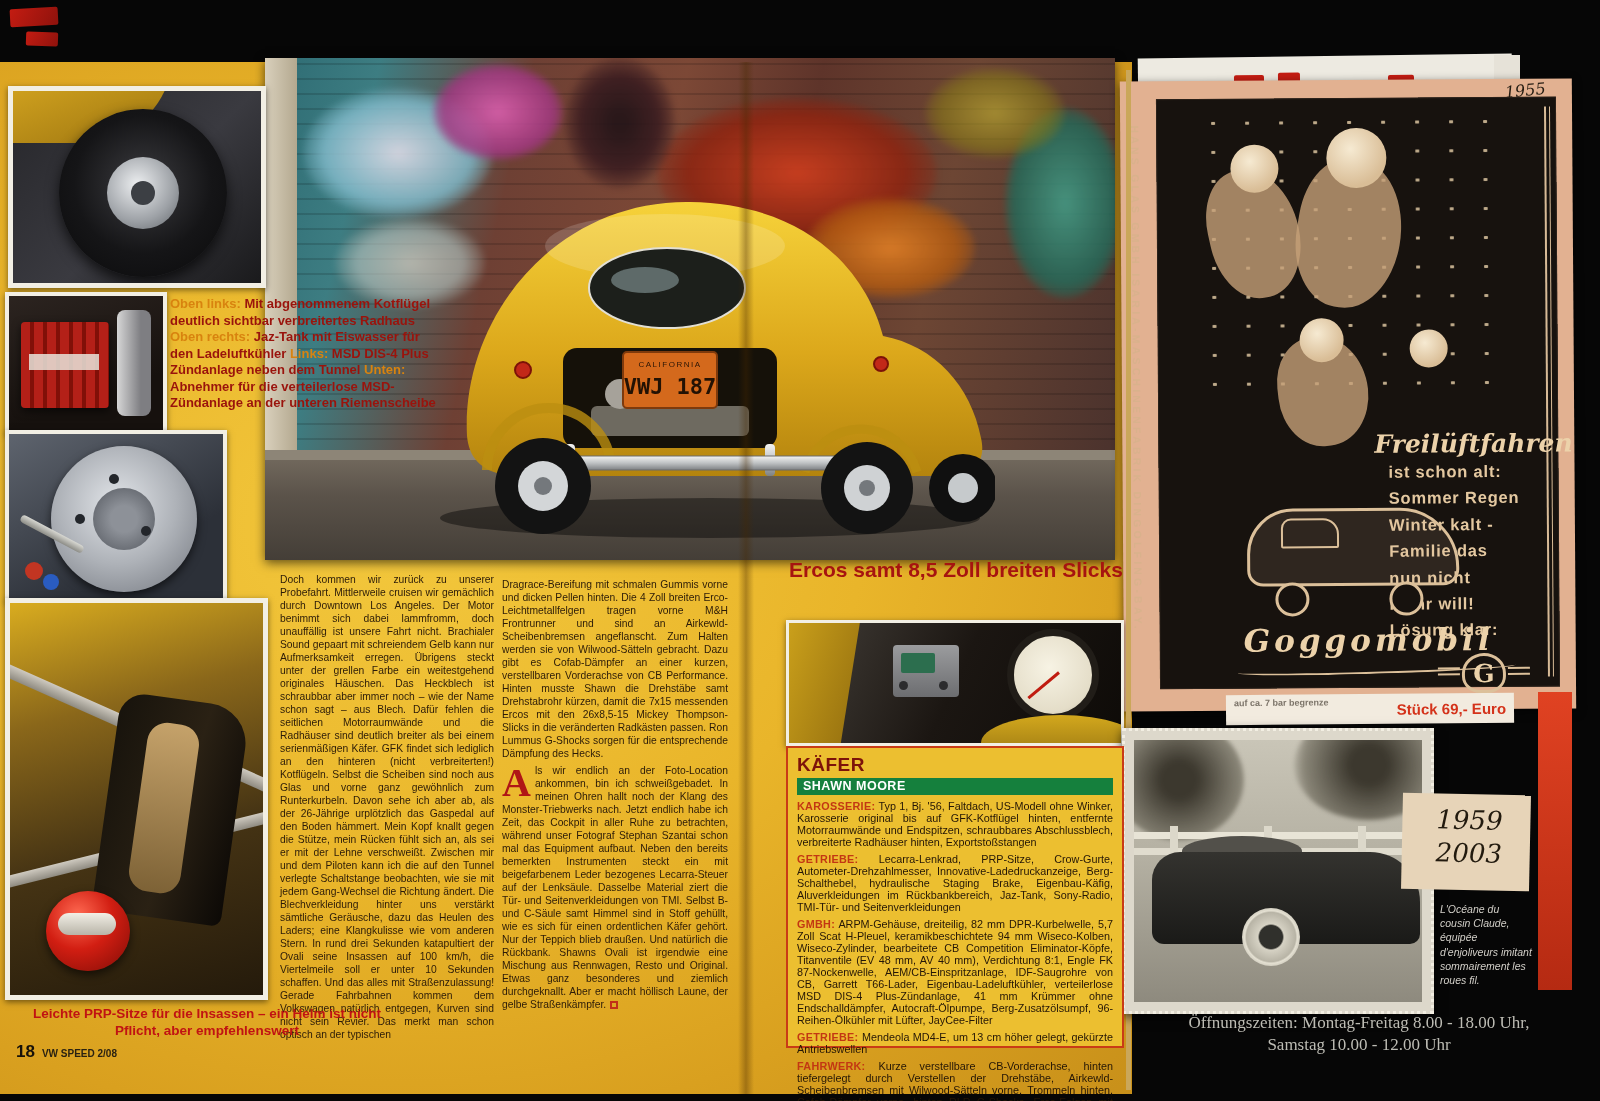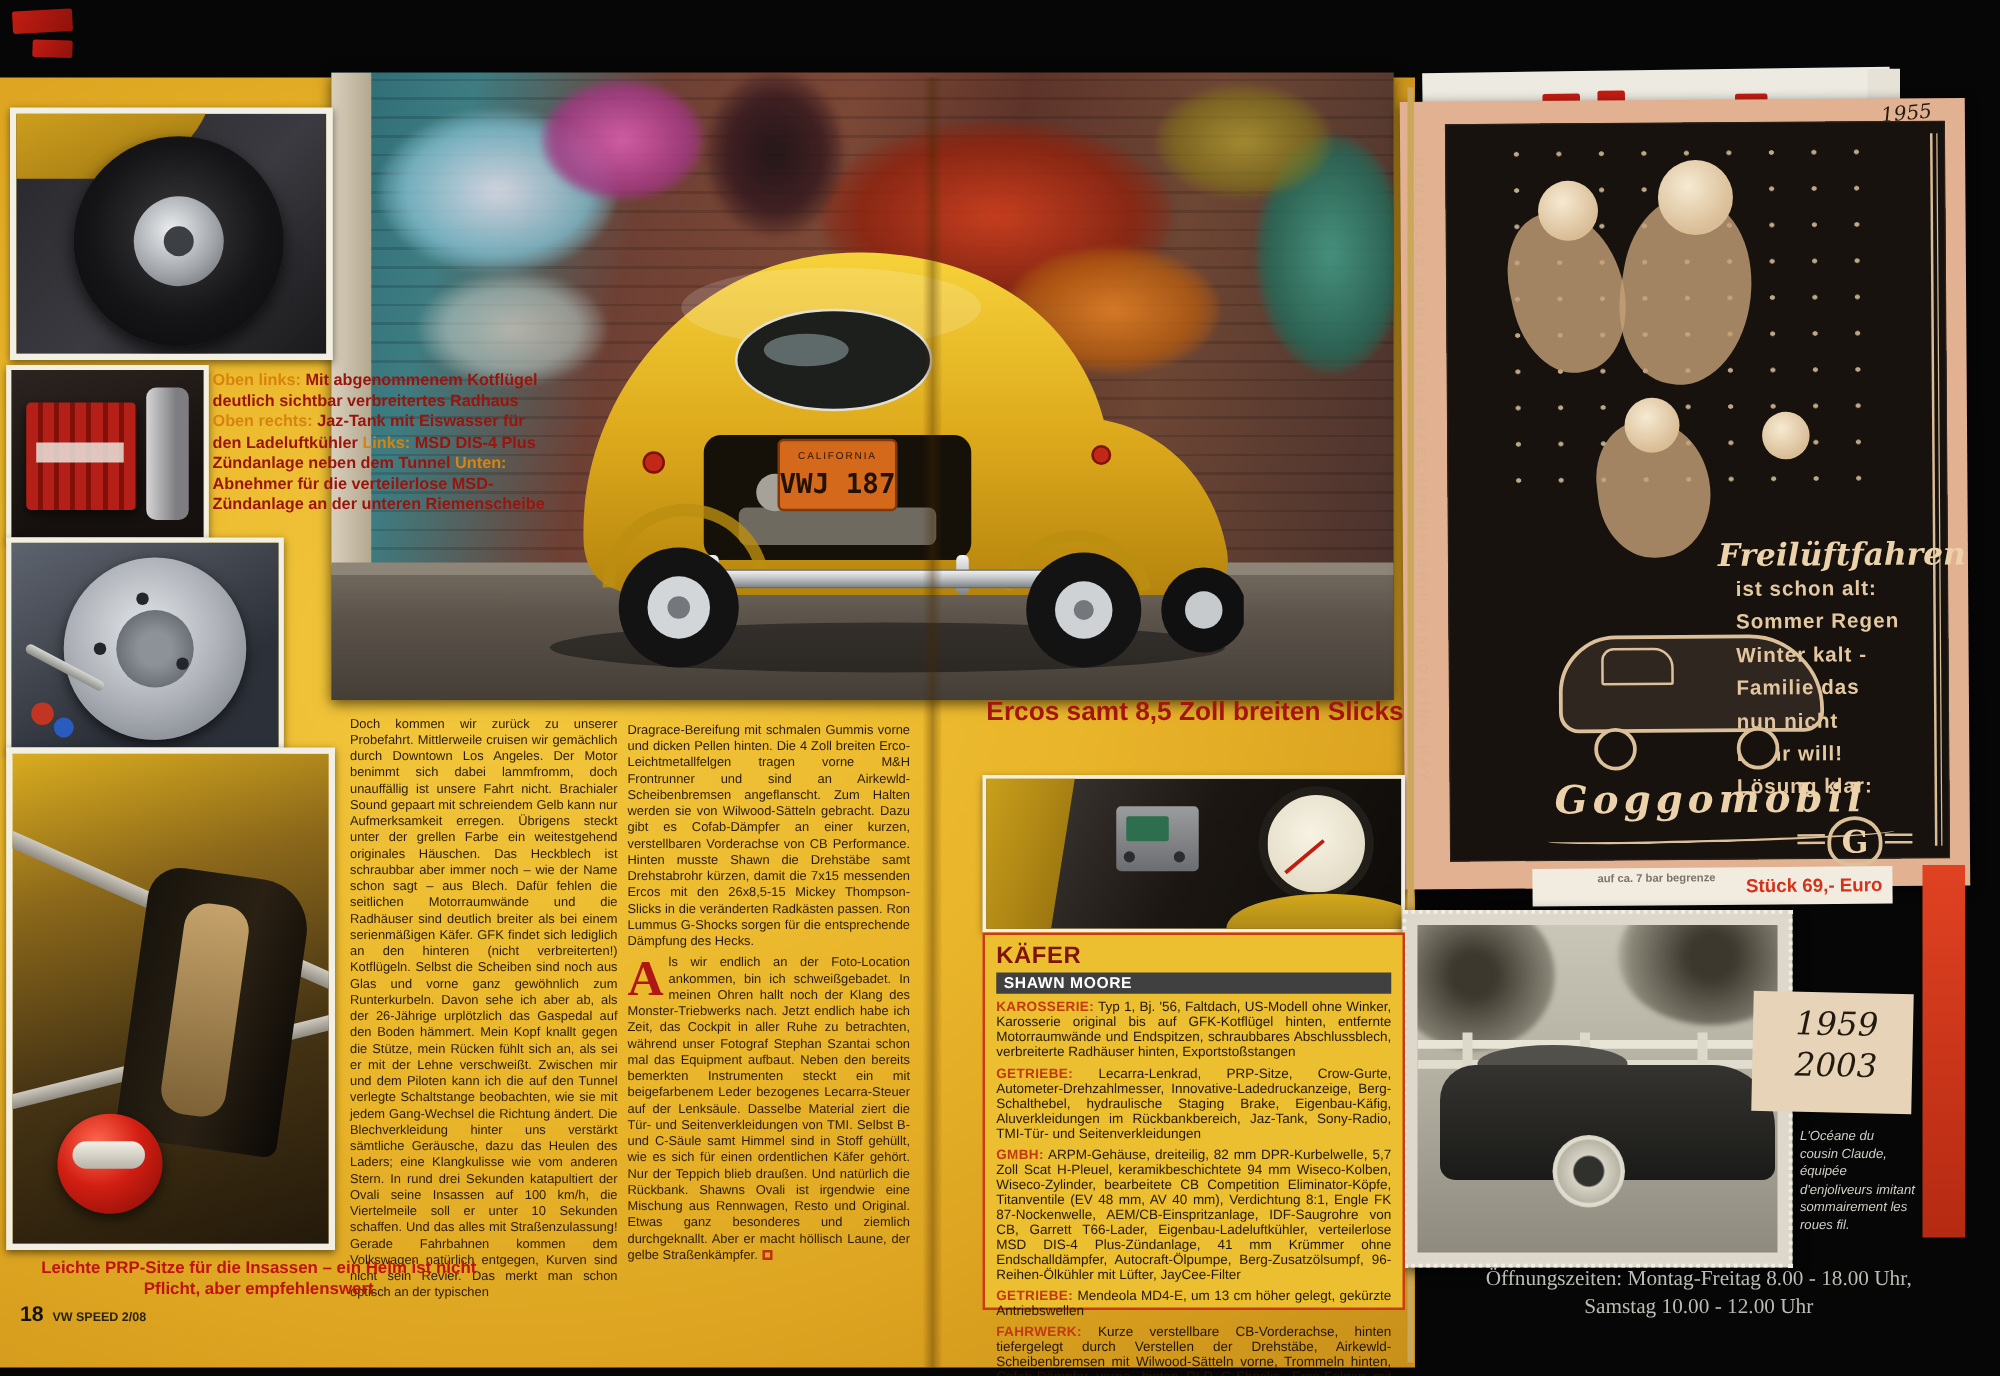--- a/index.html
+++ b/index.html
@@ -113,21 +113,21 @@
   #ph-dash .tach { position:absolute; right:22px; top:6px; width:92px; height:92px; border-radius:50%;
     border:7px solid #211d18; background:radial-gradient(circle at 45% 40%, #f7f3e4 0%, #e4ddc8 70%, #b8b09a 100%); }
   #ph-dash .needle { position:absolute; right:62px; top:48px; width:40px; height:3px; background:#c01c10;
     transform:rotate(-40deg); transform-origin:right center; }
   #ph-dash .dash-y { position:absolute; right:-20px; bottom:-28px; width:160px; height:56px; border-radius:50%;
     background:linear-gradient(#d3a81d,#8a6a10); }
 
   #spec { left:786px; top:746px; width:338px; height:302px; z-index:6;
     background:#ecbf30; border:2px solid #c93b16; padding:6px 9px 4px 9px; }
   #spec .title { font-size:19px; font-weight:800; color:#7d130a; letter-spacing:.5px; }
-  #spec .owner { margin-top:2px; background:#404040; color:#fff; font-size:12.5px; font-weight:bold;
+  #spec .owner { margin-top:2px; background:#15803d; color:#fff; font-size:12.5px; font-weight:bold;
     padding:1px 6px 2px 6px; letter-spacing:.5px; }
   #spec .sec { margin-top:5px; font-size:10.8px; line-height:12px; color:#241606; text-align:justify; }
   #spec .sl { font-weight:bold; color:#c33713; letter-spacing:.3px; }
 
   
   .col { z-index:6; font-size:10.3px; line-height:13px; color:#2b1b08; text-align:justify; }
   #col1 { left:280px; top:573px; width:214px; }
   #col2 { left:502px; top:578px; width:226px; }
   #col2 .p2 { margin-top:4px; }
   .dropcap { float:left; font-size:40px; line-height:34px; font-weight:bold; color:#b01616;
@@ -167,21 +167,21 @@
     font-weight:bold; font-size:31px; color:#ecd2aa; letter-spacing:4px; white-space:nowrap; }
   #ad .swash { position:absolute; left:78px; top:566px; width:278px; height:10px;
     border-bottom:2.5px solid #dcc09a; border-radius:0 0 60% 40%; transform:rotate(-1deg); }
   #ad .logo { position:absolute; left:302px; top:556px; width:44px; height:40px; border:3px solid #dcc09a;
     border-radius:50% 50% 42% 42%; color:#ecd2aa; font-family:"DejaVu Serif", serif; font-weight:bold;
     font-size:25px; text-align:center; line-height:36px; }
   #ad .wing { position:absolute; top:570px; width:22px; height:8px; border-top:2.5px solid #dcc09a; border-bottom:2.5px solid #dcc09a; }
 
   #price-strip { left:1226px; top:694px; width:288px; height:30px; background:#f2ebdf; transform:rotate(-.5deg);
     z-index:3; display:flex; align-items:center; justify-content:space-between; padding:0 8px; overflow:hidden; }
-  #price-strip .fragment { font-size:9px; font-weight:bold; color:#4a4238; opacity:.7; margin-top:-14px;margin-left:44px; }
+  #price-strip .fragment { font-size:9px; font-weight:bold; color:#4a4238; opacity:.7; margin-top:-14px; }
   #price-strip .price { font-size:15px; font-weight:bold; color:#d4321a; }
   #red-bar { left:1538px; top:692px; width:34px; height:298px; background:linear-gradient(#e04222,#b52a12); z-index:2; }
 
   #old-photo { left:1122px; top:728px; width:312px; height:286px; background:#ddd8cb;
     border:3px dotted #f2eee2; box-shadow:0 3px 10px rgba(0,0,0,.7); padding:9px; z-index:4; }
   #old-photo .inner { position:relative; width:100%; height:100%; overflow:hidden;
     background:linear-gradient(#c9c5b7 0%, #b4b0a2 45%, #8e8a7e 100%); }
   #old-photo .tree { position:absolute; border-radius:50%; filter:blur(2px);
     background:radial-gradient(circle,#3c382e 20%, #56524487 70%, transparent 85%); }
   #old-photo .fence { position:absolute; left:0; top:92px; width:100%; height:7px; background:#e8e4d6; box-shadow:0 16px 0 #e0dcce; }

